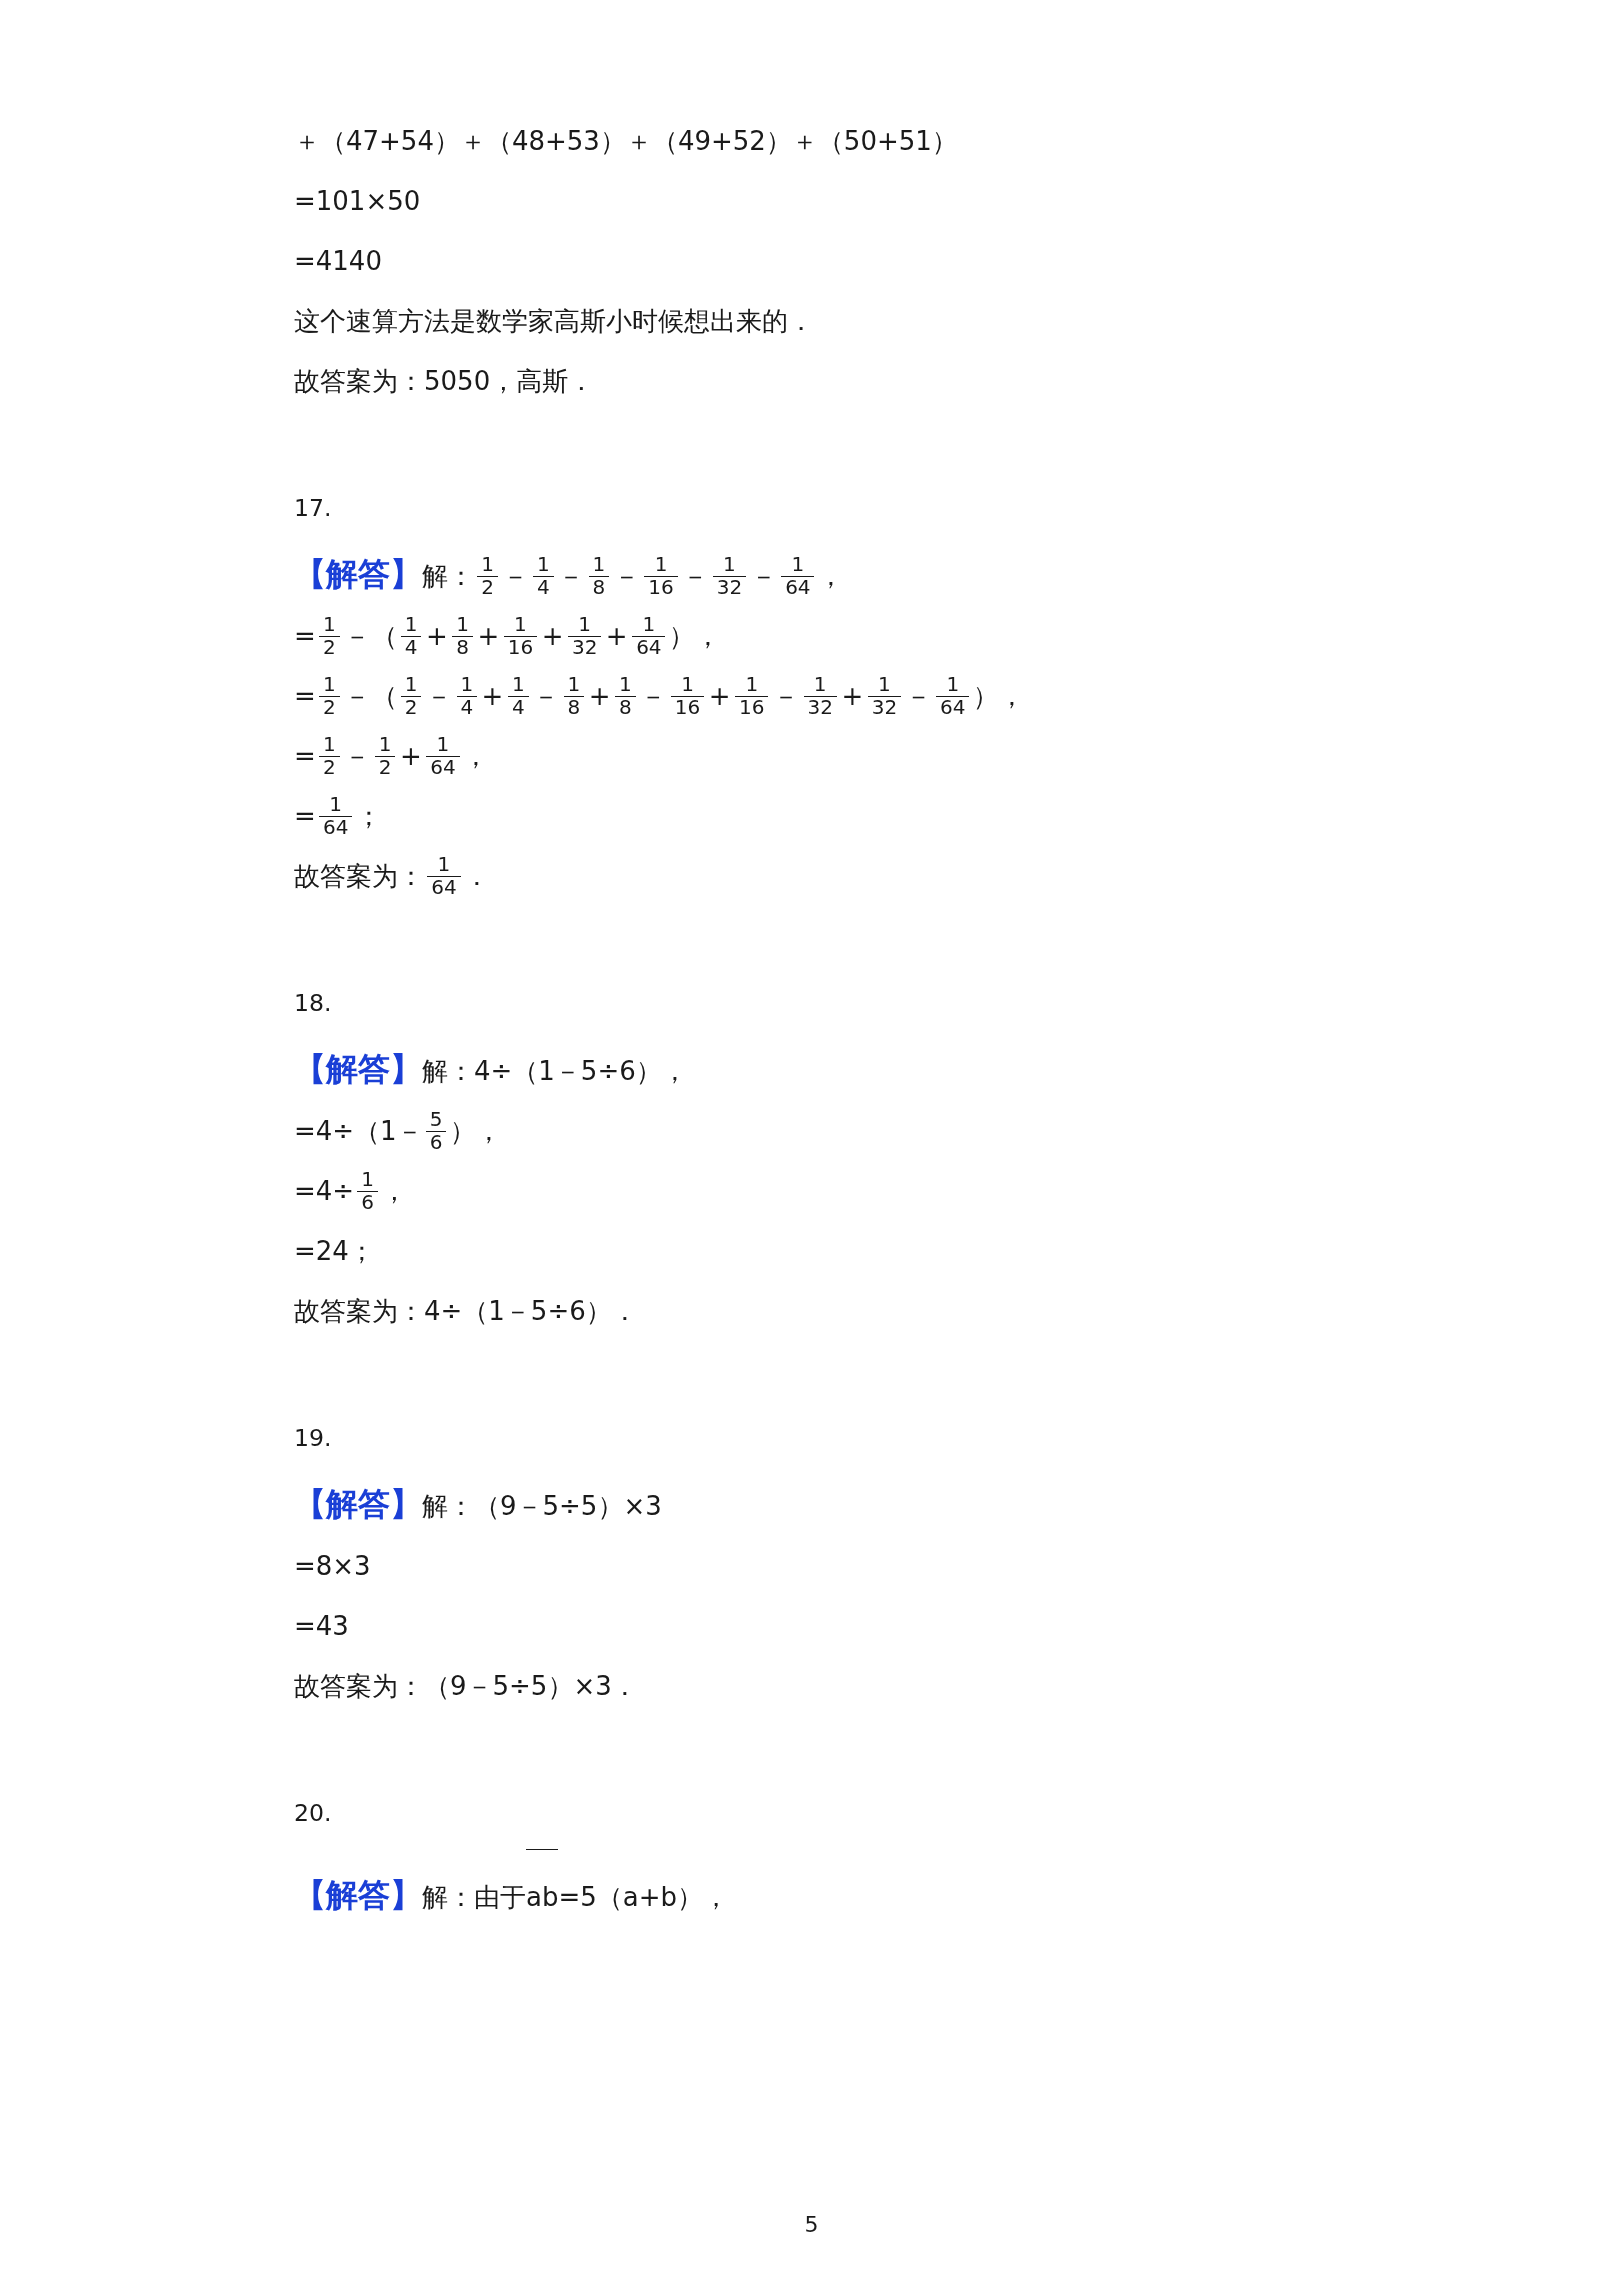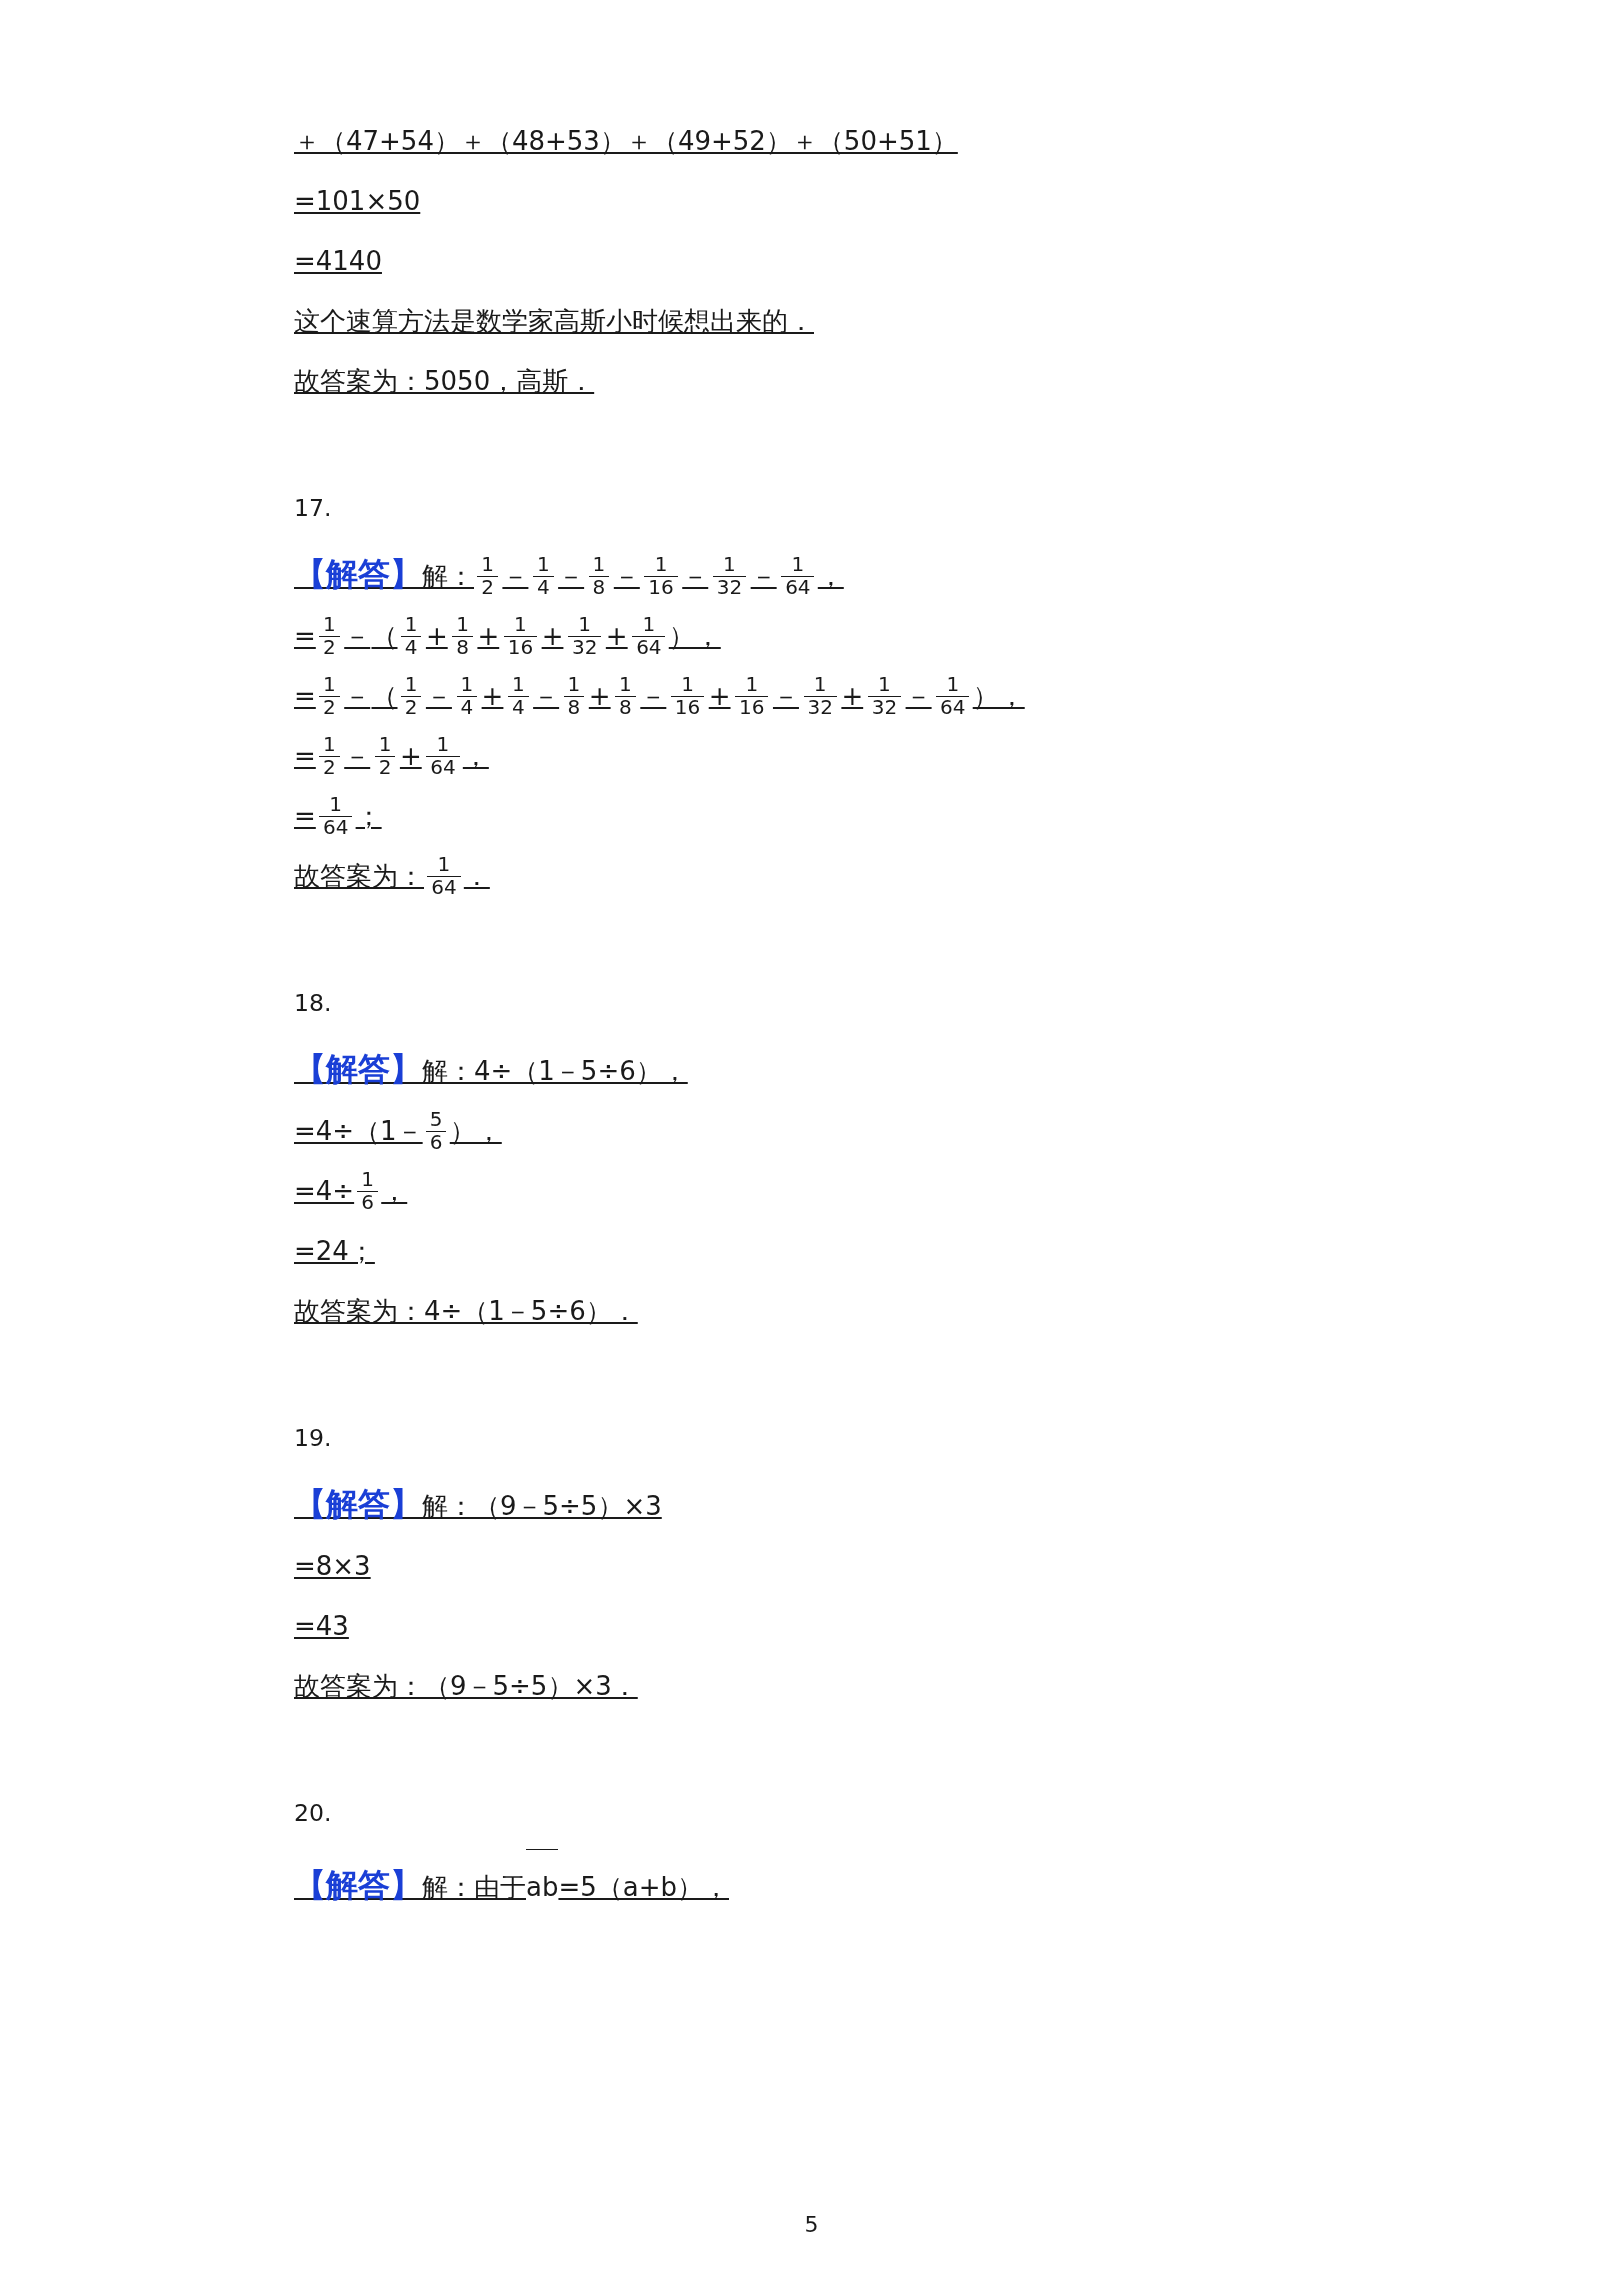--- a/index.html
+++ b/index.html
@@ -56,30 +56,29 @@
     padding: 0 3.9px 0.7px 3.9px;
     border-bottom: 1.3px solid #1a1a1a;
   }
   .frac .den {
     display: block;
     padding: 0.7px 3.9px 0 3.9px;
   }
   .op { padding: 0 1.3px; }
   .overline {
     border-top: 1.3px solid #1a1a1a;
-    padding-top: 7px;
+    padding-top: 17px;
     display: inline-block;
   }
   .solution-line {
     font-size: 26px;
     line-height: 60px;
     white-space: nowrap;
     font-family: "DejaVu Sans", sans-serif;
     color: #1a1a1a;
-    text-decoration: underline;
   }
   .pagenum {
     position: absolute;
     bottom: 58px;
     left: 0;
     width: 1623px;
     text-align: center;
     font-family: "DejaVu Sans", sans-serif;
     font-size: 22px;
     color: #1a1a1a;

